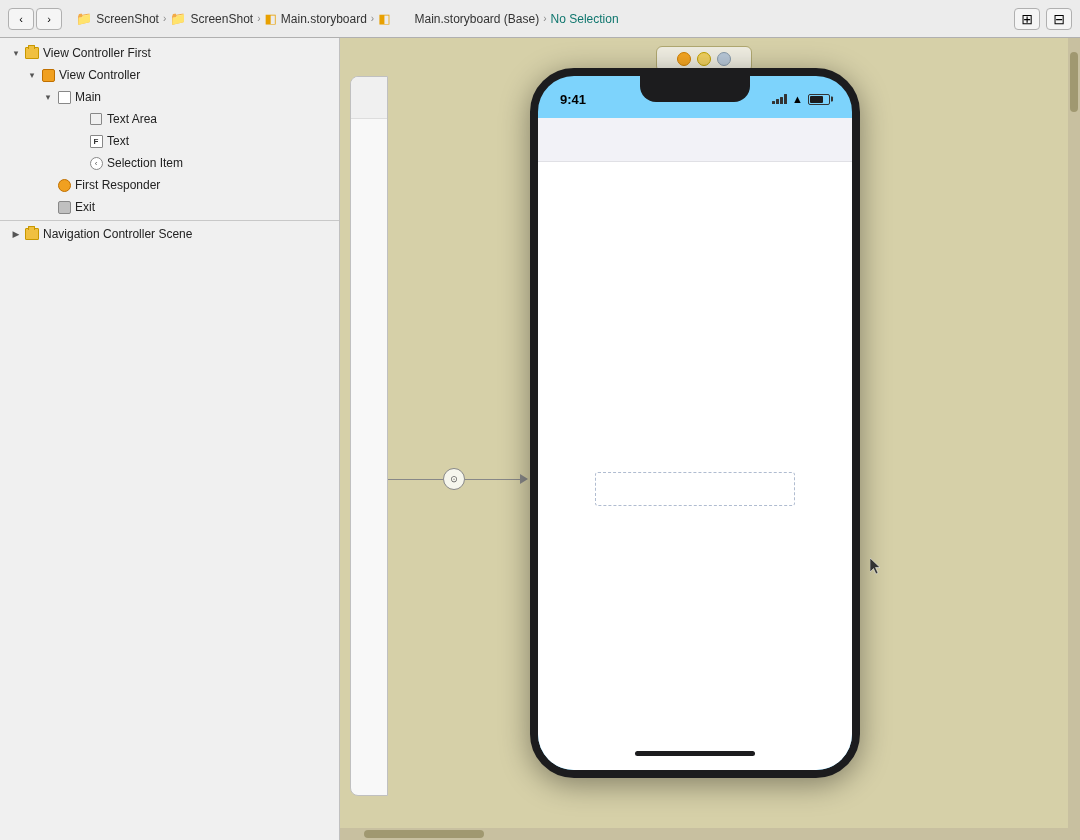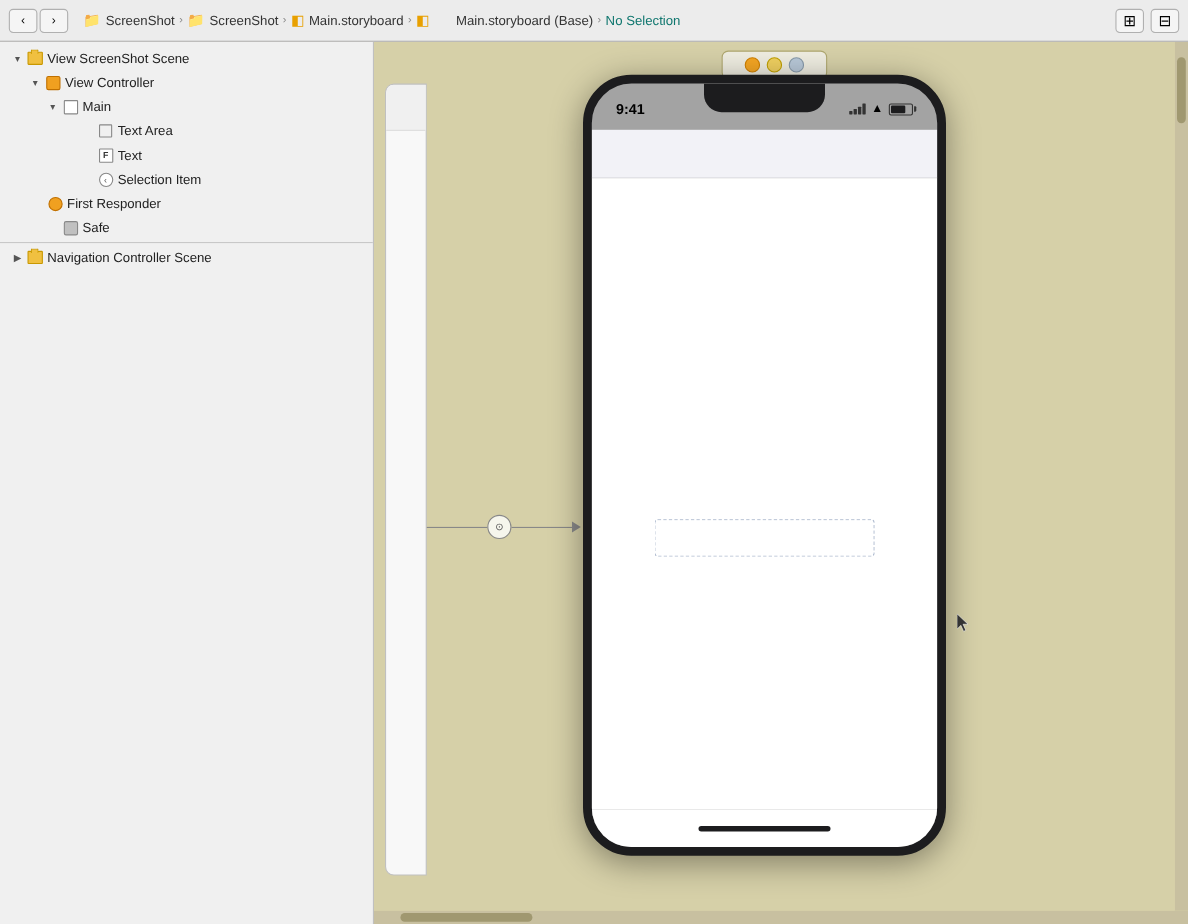--- a/index.html
+++ b/index.html
@@ -293,21 +293,21 @@
 <div class="main">
 
   <div class="sidebar">
     <div class="scene-tree">
 
       <div class="tree-item indent-1">
         <span class="tree-disclosure">▾</span>
         <span class="tree-icon">
           <span class="icon-scene"></span>
         </span>
-        <span>View ScreenShot Scene</span>
+        <span>View Controller First</span>
       </div>
 
       <div class="tree-item indent-2">
         <span class="tree-disclosure">▾</span>
         <span class="tree-icon">
           <span class="icon-vc"></span>
         </span>
         <span>View Controller</span>
       </div>
 
@@ -336,34 +336,34 @@
       </div>
 
       <div class="tree-item indent-4" style="padding-left:72px;">
         <span class="tree-disclosure" style="width:16px;"></span>
         <span class="tree-icon">
           <span class="icon-nav-item">‹</span>
         </span>
         <span>Selection Item</span>
       </div>
 
-      <div class="tree-item indent-2" style="padding-left:26px;">
-        <span class="tree-disclosure" style="width:16px;"></span>
-        <span class="tree-icon">
-          <span class="icon-first-responder"></span>
-        </span>
-        <span>First Responder</span>
-      </div>
-
       <div class="tree-item indent-2" style="padding-left:40px;">
         <span class="tree-disclosure" style="width:16px;"></span>
         <span class="tree-icon">
+          <span class="icon-first-responder"></span>
+        </span>
+        <span>First Responder</span>
+      </div>
+
+      <div class="tree-item indent-2" style="padding-left:40px;">
+        <span class="tree-disclosure" style="width:16px;"></span>
+        <span class="tree-icon">
           <span class="icon-exit" style="background:#c0c0c0;border-color:#888;"></span>
         </span>
-        <span>Safe</span>
+        <span>Exit</span>
       </div>
 
       <div class="section-divider"></div>
 
       <div class="tree-item indent-1">
         <span class="tree-disclosure">▶</span>
         <span class="tree-icon">
           <span class="icon-scene"></span>
         </span>
         <span>Navigation Controller Scene</span>
@@ -390,21 +390,21 @@
 
         <div style="position:absolute;top:430px;left:48px;display:flex;align-items:center;width:140px;">
           <div style="flex:1;height:1px;background:#888;"></div>
           <div style="width:22px;height:22px;border-radius:50%;border:1.5px solid #888;background:rgba(248,248,240,0.95);display:flex;align-items:center;justify-content:center;font-size:9px;color:#555;flex-shrink:0;">⊙</div>
           <div style="flex:1;height:1px;background:#888;"></div>
           <div style="width:0;height:0;border-top:5px solid transparent;border-bottom:5px solid transparent;border-left:8px solid #888;flex-shrink:0;"></div>
         </div>
 
         <div style="position:absolute;left:190px;top:30px;width:330px;height:710px;">
 
-          <div style="width:330px;height:710px;background:#a3a3a3;border-radius:44px;border:8px solid #1c1c1e;position:relative;overflow:hidden;box-shadow:0 6px 30px rgba(0,0,0,0.4);">
+          <div style="width:330px;height:710px;background:#7dd3fc;border-radius:44px;border:8px solid #1c1c1e;position:relative;overflow:hidden;box-shadow:0 6px 30px rgba(0,0,0,0.4);">
 
             <div style="position:absolute;top:0;left:50%;transform:translateX(-50%);width:110px;height:26px;background:#1c1c1e;border-radius:0 0 16px 16px;z-index:10;"></div>
 
             <div style="display:flex;justify-content:space-between;align-items:center;padding:8px 22px 4px;height:42px;position:relative;z-index:5;">
               <span style="font-size:13px;font-weight:700;">9:41</span>
               <div style="display:flex;align-items:center;gap:5px;">
 
                 <div style="display:flex;align-items:flex-end;gap:1px;height:10px;">
                   <div style="width:3px;height:3px;background:#333;border-radius:0.5px;"></div>
                   <div style="width:3px;height:5px;background:#333;border-radius:0.5px;"></div>

